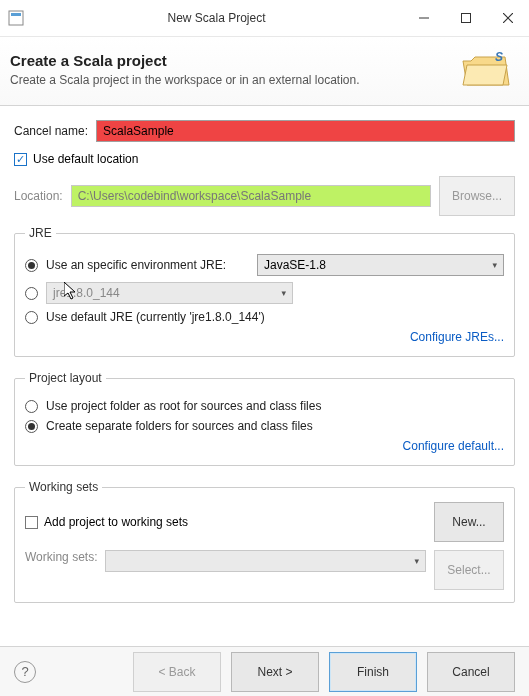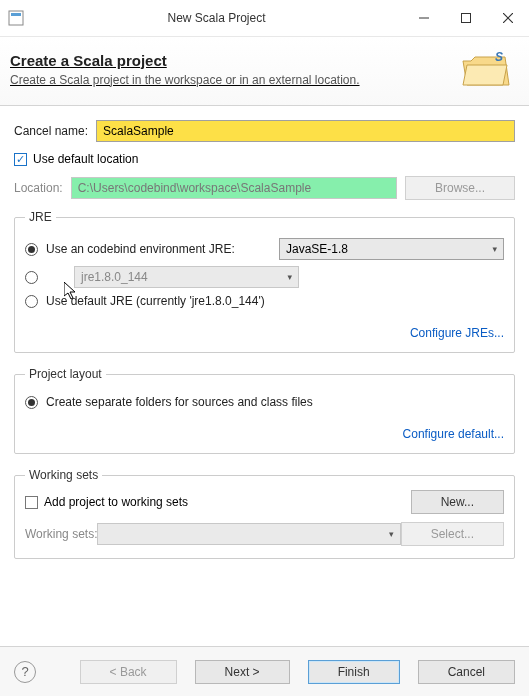--- a/index.html
+++ b/index.html
@@ -5,62 +5,62 @@
 * { box-sizing: border-box; font-family: "Segoe UI", Tahoma, sans-serif; font-size: 12px; }
 body { margin: 0; background: #fff; width: 529px; height: 696px; overflow: hidden; position: relative; }
 
 .titlebar { height: 37px; display: flex; align-items: center; padding: 0 0 0 8px; border-bottom: 1px solid #e8e8e8; text-align: center; }
 .titlebar .app-icon { width: 16px; height: 16px; margin-right: 6px; display: inline-flex; }
 .titlebar .title { flex: 1; color: #333; }
 .titlebar .win-btn { width: 42px; height: 30px; display:flex; align-items:center; justify-content:center; color:#333; }
 .titlebar .win-btn svg { display:block; }
 
 .header { padding: 10px 18px 14px 10px; background: linear-gradient(#fff,#f9f9f9); border-bottom: 1px solid #d4d4d4; display:flex; align-items:center; }
-.header-text { flex:1;text-decoration:underline; }
+.header-text { flex:1; }
 .header h1 { font-size: 15px; font-weight: 700; margin: 0 0 4px 0; color:#222; }
 .header p { margin: 0; color:#555; font-size: 12px; }
 .header-icon { width: 50px; height: 44px; }
 
 .content { padding: 14px 14px 0 14px; }
 
 .row { display:flex; align-items:center; margin-bottom: 10px; }
 .row label { margin-right: 8px; color:#222; }
-.text-input { flex:1; height: 22px; padding: 2px 6px; border:1px solid #a0a0a0; background:#fde047; }
-.text-input.disabled { background:#86efac; color:#777; border-color:#c8c8c8; }
+.text-input { flex:1; height: 22px; padding: 2px 6px; border:1px solid #a0a0a0; background:#ef4444; }
+.text-input.disabled { background:#bef264; color:#777; border-color:#c8c8c8; }
 
 .check { display:flex; align-items:center; margin: 4px 0 10px 0; }
 .check-box { width:13px; height:13px; border:1px solid #1a73c9; margin-right:6px; display:flex; align-items:center; justify-content:center; background:#fff;}
 .check-mark { color:#1a73c9; font-size:11px; line-height:1; }
 
-.btn { height:24px; min-width:70px; padding:0 29px; background:#e8e8e8; border:1px solid #b8b8b8; color:#333; display:flex; align-items:center; justify-content:center; cursor:default; }
+.btn { height:40px; min-width:70px; padding:0 12px; background:#e8e8e8; border:1px solid #b8b8b8; color:#333; display:flex; align-items:center; justify-content:center; cursor:default; }
 .btn.disabled { color:#999; background:#f0f0f0; border-color:#d0d0d0; }
 .btn.primary { border:1px solid #5a9fd6; box-shadow: inset 0 0 0 1px #cde6f7; }
 
 fieldset { border:1px solid #ccc; border-radius: 2px; margin: 0 0 14px 0; padding: 8px 10px 12px 10px; }
 legend { padding: 0 4px; color:#333; font-size:12px; }
 
 .radio-row { display:flex; align-items:center; margin: 6px 0; }
 .radio { width:13px; height:13px; border:1px solid #555; border-radius:50%; margin-right:8px; display:flex; align-items:center; justify-content:center; }
 .radio.selected::after { content:""; width:7px; height:7px; background:#333; border-radius:50%; }
 .radio-label { flex:1; color:#222; }
 
 .select { height:22px; border:1px solid #a0a0a0; background:#e9e9e9; display:flex; align-items:center; padding:0 6px; justify-content:space-between; }
-.select.wide { width: 225px; margin-left: 28px; }
+.select.wide { width: 247px; }
 .select.disabled { background:#eaeaea; color:#888; border-color:#c8c8c8; }
 .chev { font-size:9px; color:#555; }
 
 .link { color:#0a5cc4; cursor:default; }
-.link-row { text-align:right; margin-top:18px; }
-
-.ws-row { display:flex; align-items:center; margin-top:8px; }
+.link-row { text-align:right; margin-top:6px; }
+
+.ws-row { display:flex; gap:8px; margin-top:8px; }
 .ws-select { flex:1; }
 
 .footer { position:absolute; bottom:0; left:0; right:0; height:50px; border-top:1px solid #d4d4d4; display:flex; align-items:center; padding:0 14px; background:#f7f7f7; }
 .help-icon { width:22px; height:22px; border:1px solid #999; border-radius:50%; display:flex; align-items:center; justify-content:center; color:#666; font-size:13px; }
-.footer-btns { margin-left:auto; display:flex; gap:18px; }
+.footer-btns { margin-left:auto; display:flex; gap:10px; }
 .footer .btn { min-width: 88px; }
 
 .cursor { position:absolute; left:64px; top:282px; pointer-events:none; }
 </style>
 </head>
 <body>
 
 <div class="titlebar">
   <span class="app-icon">
     <svg width="16" height="16" viewBox="0 0 16 16">
@@ -120,21 +120,21 @@
     <input class="text-input disabled" disabled="" value="C:\Users\codebind\workspace\ScalaSample" style="">
     <div style="width:8px"></div>
     <div class="btn disabled">Browse...</div>
   </div>
 
   <fieldset>
     <legend>JRE</legend>
 
     <div class="radio-row">
       <span class="radio selected"></span>
-      <span class="radio-label">Use an codebind environment JRE:</span>
+      <span class="radio-label">Use an specific environment JRE:</span>
       <div class="select wide">
         <span>JavaSE-1.8</span>
         <span class="chev">▾</span>
       </div>
     </div>
 
     <div class="radio-row">
       <span class="radio"></span>
       <div class="select wide disabled">
         <span>jre1.8.0_144</span>
@@ -145,20 +145,24 @@
     <div class="radio-row">
       <span class="radio"></span>
       <span class="radio-label">Use default JRE (currently 'jre1.8.0_144')</span>
     </div>
     <div class="link-row"><span class="link">Configure JREs...</span></div>
   </fieldset>
 
   <fieldset>
     <legend>Project layout</legend>
 
+    <div class="radio-row">
+      <span class="radio"></span>
+      <span class="radio-label">Use project folder as root for sources and class files</span>
+    </div>
     <div class="radio-row">
       <span class="radio selected"></span>
       <span class="radio-label">Create separate folders for sources and class files</span>
     </div>
     <div class="link-row"><span class="link">Configure default...</span></div>
   </fieldset>
 
   <fieldset>
     <legend>Working sets</legend>
 

